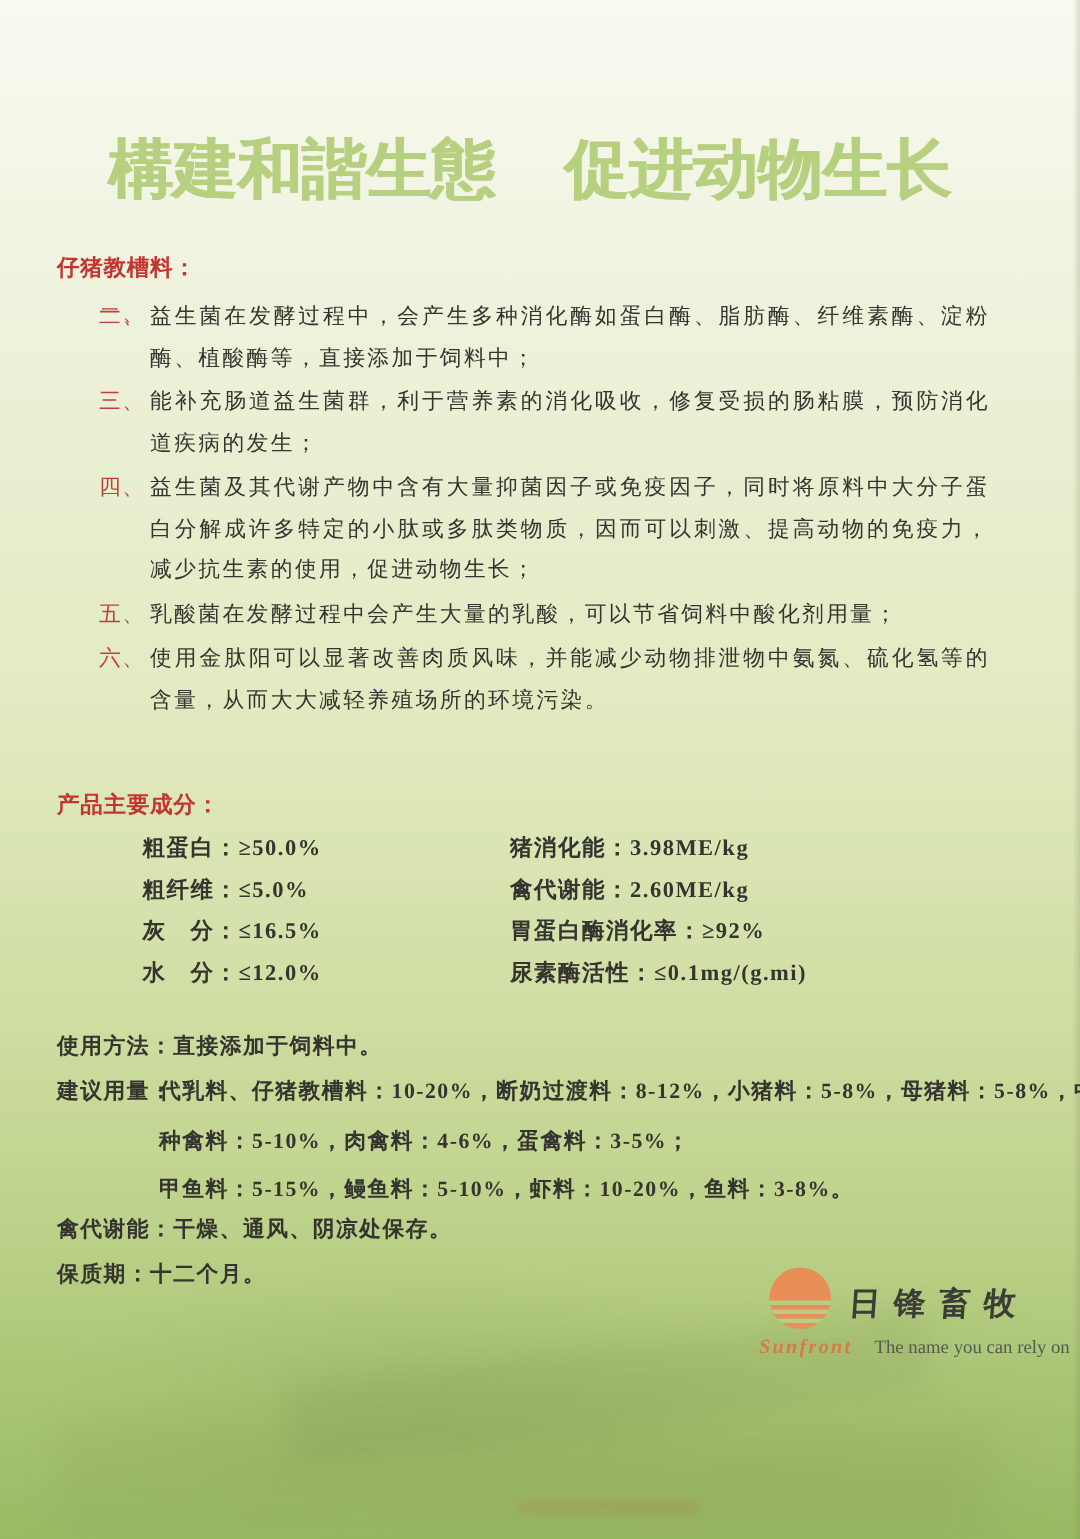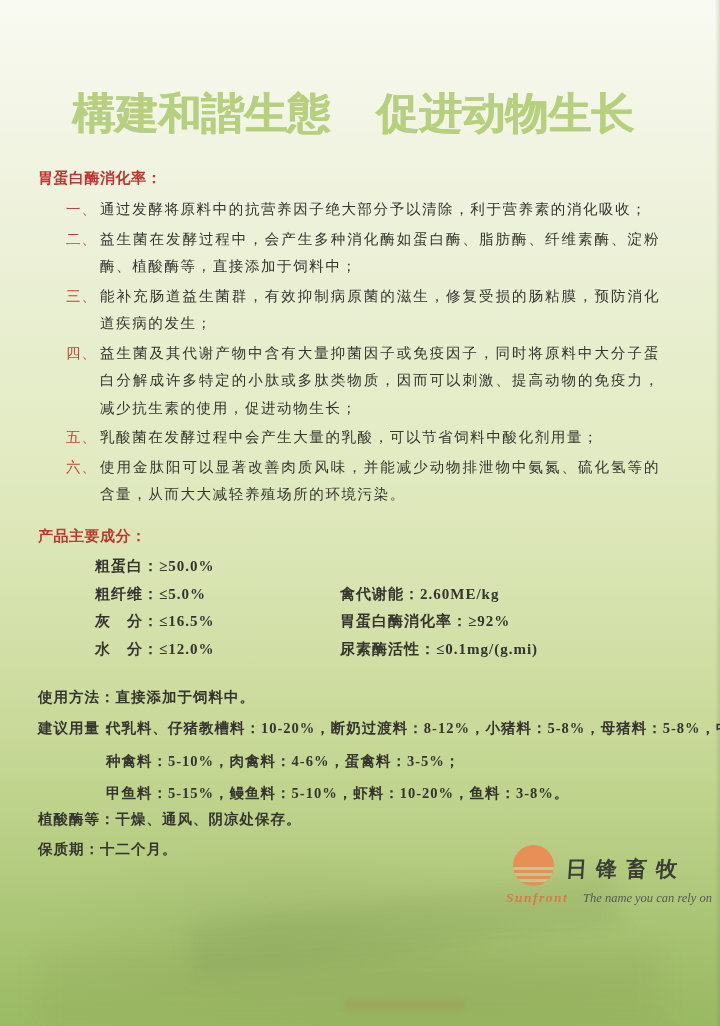--- a/index.html
+++ b/index.html
@@ -79,73 +79,73 @@
     font-family:"Liberation Serif", serif;font-weight:700;font-size:21px;
     letter-spacing:9px;color:#3a3e35;transform:skewX(-4deg);white-space:nowrap;
   }
   .logo-en{
     position:absolute;left:1px;top:47px;
     font-family:"Liberation Serif", serif;font-style:italic;font-weight:700;
     font-size:13.5px;color:#d8794a;letter-spacing:1.5px;
   }
   .logo-slogan{
     position:absolute;left:78px;top:48px;
-    font-family:"Liberation Serif", serif;font-style:italic;
+    font-family:"Liberation Serif", serif;
     font-size:12.5px;color:#555a50;white-space:nowrap;
   }
 </style>
 </head>
 <body>
 
 <div class="page">
 
   <div class="artifact art-shadow1"></div>
   <div class="artifact art-shadow2"></div>
   <div class="artifact art-red"></div>
   <div class="artifact art-edge"></div>
 
   <div class="main-title">
     <span>構建和諧生態</span>
     <span>促进动物生长</span>
   </div>
 
-  <div class="red-heading h-features">胃蛋白酶消化率：</div>
+  <div class="red-heading h-features">仔猪教槽料：</div>
 
   <div class="features-list">
     <div class="feat-item">
       <span class="feat-num">一、</span>
-      <span class="feat-text">通过发酵将原料中的抗营养因子绝大部分予以清除，利于营养素的消化吸收；</span>
     </div>
     <div class="feat-item">
       <span class="feat-num">二、</span>
       <span class="feat-text">益生菌在发酵过程中，会产生多种消化酶如蛋白酶、脂肪酶、纤维素酶、淀粉酶、植酸酶等，直接添加于饲料中；</span>
     </div>
     <div class="feat-item">
       <span class="feat-num">三、</span>
-      <span class="feat-text">能补充肠道益生菌群，有效抑制病原菌的滋生，修复受损的肠粘膜，预防消化道疾病的发生；</span>
+      <span class="feat-text">能补充肠道益生菌群，利于营养素的消化吸收，修复受损的肠粘膜，预防消化道疾病的发生；</span>
     </div>
     <div class="feat-item">
       <span class="feat-num">四、</span>
       <span class="feat-text">益生菌及其代谢产物中含有大量抑菌因子或免疫因子，同时将原料中大分子蛋白分解成许多特定的小肽或多肽类物质，因而可以刺激、提高动物的免疫力，减少抗生素的使用，促进动物生长；</span>
     </div>
     <div class="feat-item">
       <span class="feat-num">五、</span>
       <span class="feat-text">乳酸菌在发酵过程中会产生大量的乳酸，可以节省饲料中酸化剂用量；</span>
     </div>
     <div class="feat-item">
       <span class="feat-num">六、</span>
       <span class="feat-text">使用金肽阳可以显著改善肉质风味，并能减少动物排泄物中氨氮、硫化氢等的含量，从而大大减轻养殖场所的环境污染。</span>
     </div>
   </div>
 
   <div class="red-heading h-composition">产品主要成分：</div>
 
   <div class="comp-table">
     <div class="comp-row">
       <div class="comp-left">粗蛋白：≥50.0%</div>
+      <div class="comp-right">猪消化能：3.98ME/kg</div>
     </div>
     <div class="comp-row">
       <div class="comp-left">粗纤维：≤5.0%</div>
       <div class="comp-right">禽代谢能：2.60ME/kg</div>
     </div>
     <div class="comp-row">
       <div class="comp-left">灰　分：≤16.5%</div>
       <div class="comp-right">胃蛋白酶消化率：≥92%</div>
     </div>
     <div class="comp-row">
@@ -161,21 +161,21 @@
   <div class="usage-line u-dosage">
     <span class="usage-label">建议用量：</span>
     <span class="dosage-lines">
       <span>代乳料、仔猪教槽料：10-20%，断奶过渡料：8-12%，小猪料：5-8%，母猪料：5-8%，中大猪料：3-5%；</span><br>
       <span>种禽料：5-10%，肉禽料：4-6%，蛋禽料：3-5%；</span><br>
       <span>甲鱼料：5-15%，鳗鱼料：5-10%，虾料：10-20%，鱼料：3-8%。</span>
     </span>
   </div>
 
   <div class="usage-line u-notice">
-    <span class="usage-label">植酸酶等：</span><span class="usage-text">干燥、通风、阴凉处保存。</span>
+    <span class="usage-label">禽代谢能：</span><span class="usage-text">干燥、通风、阴凉处保存。</span>
   </div>
 
   <div class="usage-line u-shelf">
     <span class="usage-label">保质期：</span><span class="usage-text">十二个月。</span>
   </div>
 
   <div class="logo">
     <div class="sun">
       <span class="stripe s1"></span>
       <span class="stripe s2"></span>

